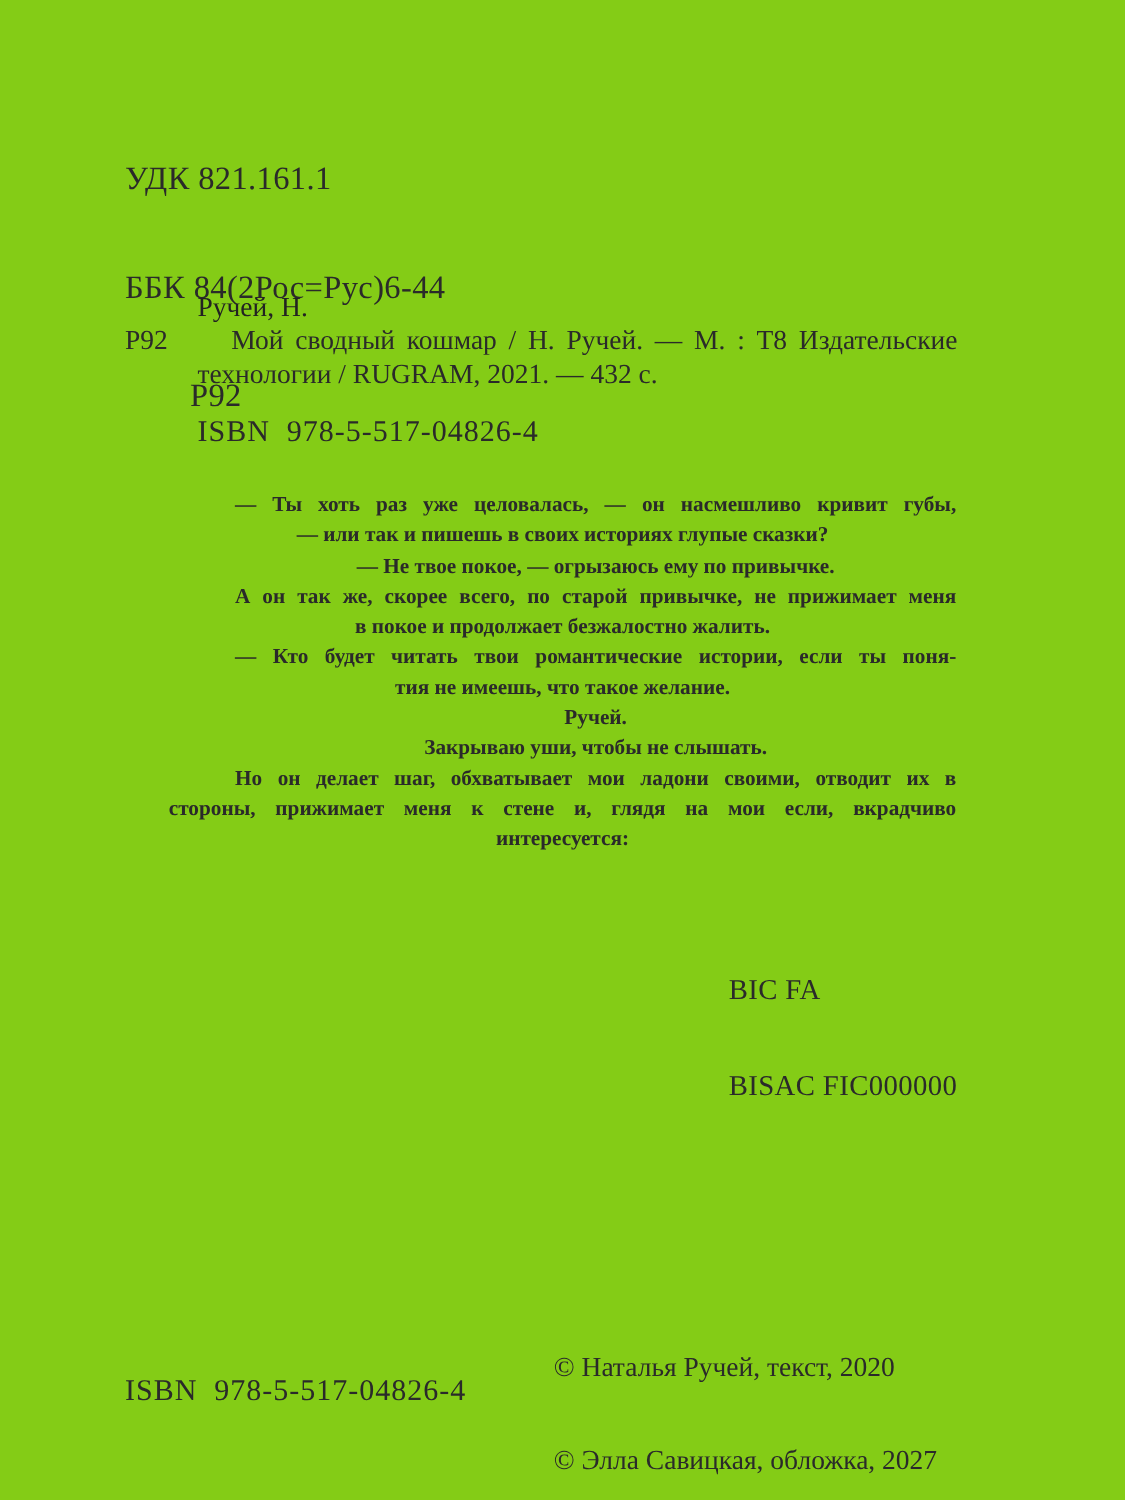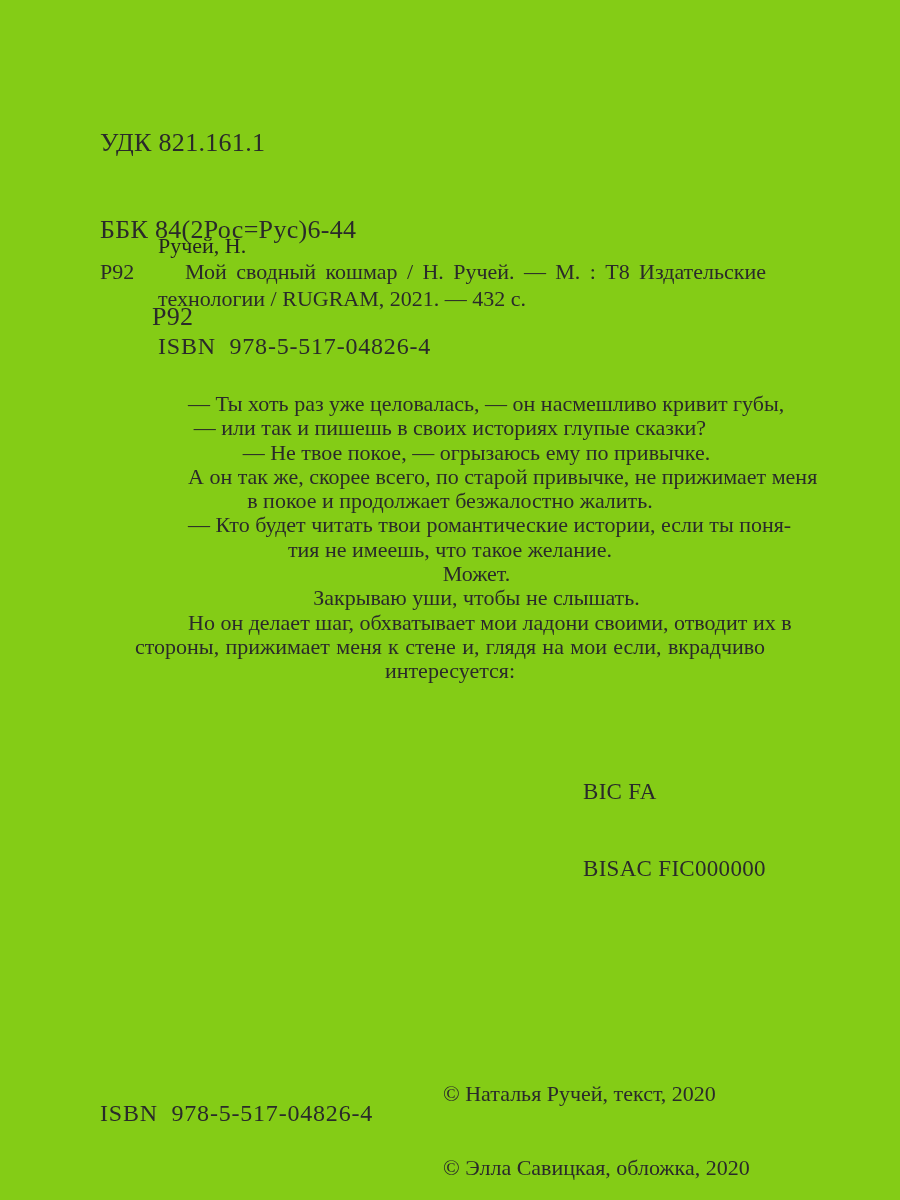--- a/index.html
+++ b/index.html
@@ -48,21 +48,22 @@
 
   .isbn-top {
     left: 158px; top: 333px;
     font-size: 24px; letter-spacing: 0.8px;
     white-space: pre;
   }
 
   
   .annotation {
     left: 135px; top: 392px; width: 630px;
-    font-size: 22px;
+    font-size: 17px;
+    font-weight: bold;
   }
   .bl {
     height: 24.3px; line-height: 24.3px;
     white-space: nowrap;
     text-align: center;
   }
   .bl.ind { padding-left: 53px; }
   .bl.just { text-align: justify; text-align-last: justify; }
 
   
@@ -104,34 +105,34 @@
   <div class="abs isbn-top">ISBN  978-5-517-04826-4</div>
 
   <div class="abs annotation">
     <div class="bl ind just">— Ты хоть раз уже целовалась, — он насмешливо кривит губы,</div>
     <div class="bl">— или так и пишешь в своих историях глупые сказки?</div>
     <div class="bl ind">— Не твое покое, — огрызаюсь ему по привычке.</div>
     <div class="bl ind just">А он так же, скорее всего, по старой привычке, не прижимает меня</div>
     <div class="bl">в покое и продолжает безжалостно жалить.</div>
     <div class="bl ind just">— Кто будет читать твои романтические истории, если ты поня-</div>
     <div class="bl">тия не имеешь, что такое желание.</div>
-    <div class="bl ind">Может.</div>
+    <div class="bl ind">Ручей.</div>
     <div class="bl ind">Закрываю уши, чтобы не слышать.</div>
     <div class="bl ind just">Но он делает шаг, обхватывает мои ладони своими, отводит их в</div>
     <div class="bl just">стороны, прижимает меня к стене и, глядя на мои если, вкрадчиво</div>
     <div class="bl">интересуется:</div>
   </div>
 
   <div class="abs codes">
     <div>BIC FA</div>
     <div>BISAC FIC000000</div>
   </div>
 
   <div class="abs copyrights">
     <div>© Наталья Ручей, текст, 2020</div>
-    <div>© Элла Савицкая, обложка, 2020</div>
+    <div>© Элла Савицкая, обложка, 2027</div>
     
     
   </div>
 
   <div class="abs isbn-bottom">ISBN  978-5-517-04826-4</div>
 
 </div>
 
 </body></html>

